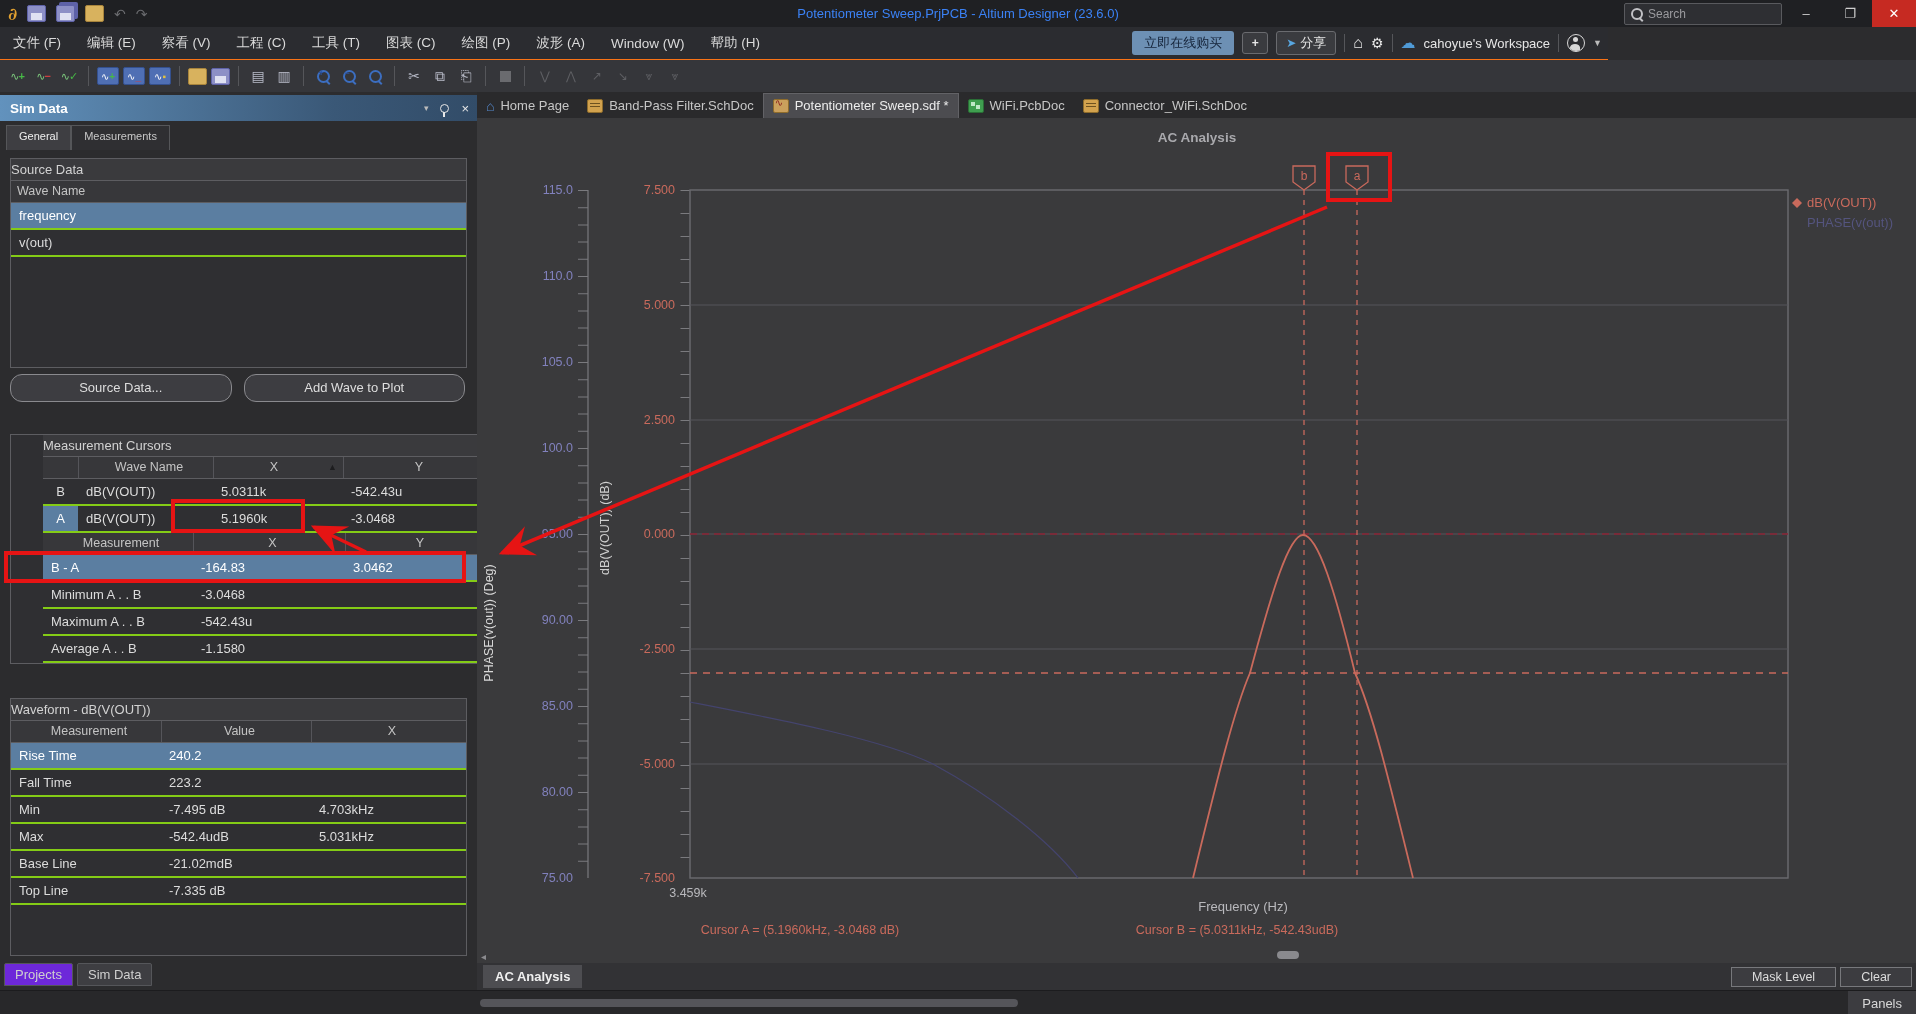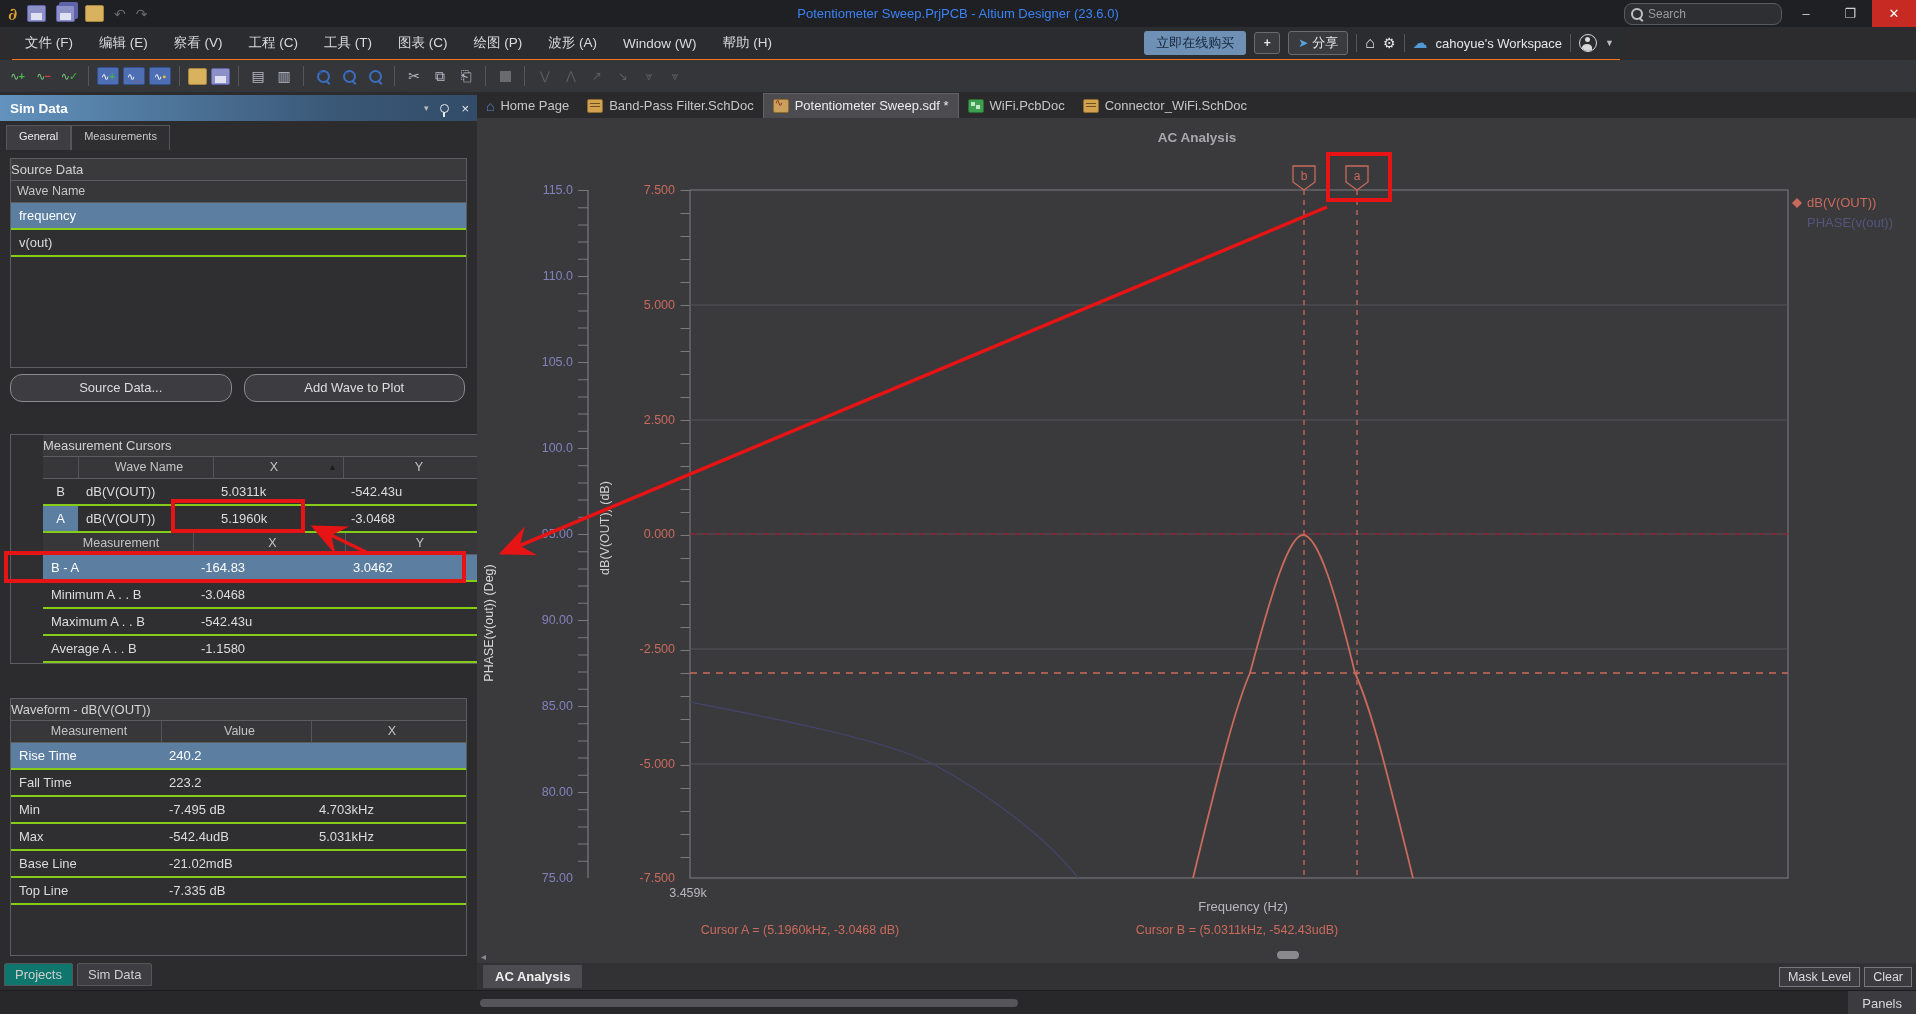--- a/index.html
+++ b/index.html
@@ -12,28 +12,28 @@
   .tb-icons{display:flex;align-items:center;gap:10px;padding-left:8px;width:230px;}
   .logo{color:#e0a030;font-weight:bold;font-size:17px;font-family:"DejaVu Serif",serif;}
   .mini-ic{width:17px;height:15px;border-radius:2px;position:relative;}
   .floppy{background:#8d90c6;border:1px solid #5e62a8;}
   .floppy:after{content:"";position:absolute;left:3px;top:7px;right:3px;bottom:1px;background:#dfe1f2;}
   .floppy2{box-shadow:3px -3px 0 #5e62a8;}
   .folder{background:#d8b25e;border:1px solid #a8843c;}
   .undo{color:#6a6b6f;font-size:14px;width:auto;}
   .title-text{position:absolute;left:0;right:0;text-align:center;color:#3b82f6;font-size:13px;pointer-events:none;}
   .searchbox{position:absolute;left:1624px;top:3px;width:150px;height:20px;background:#2e2f33;
-             border:1px solid #595a5e;border-radius:8px;display:flex;align-items:center;gap:5px;padding-left:6px;color:#9a9a9e;font-size:12px;}
+             border:1px solid #595a5e;border-radius:2px;display:flex;align-items:center;gap:5px;padding-left:6px;color:#9a9a9e;font-size:12px;}
   .lens{width:8px;height:8px;border:2px solid #c2c2c6;border-radius:50%;position:relative;flex:0 0 auto;}
   .lens:after{content:"";position:absolute;width:2px;height:5px;background:#c2c2c6;left:7px;top:7px;transform:rotate(-45deg);}
   .winbtn{position:absolute;top:0;height:27px;display:flex;align-items:center;justify-content:center;color:#cfcfcf;font-size:13px;}
   .btn-min{left:1786px;width:40px;} .btn-max{left:1830px;width:40px;}
   .btn-close{left:1872px;width:44px;background:#c62a22;color:#fff;font-weight:bold;}
   
-  .menubar{position:absolute;left:12px;top:27px;width:1608px;height:32px;background:#2b2c30;
+  .menubar{position:absolute;left:0;top:27px;width:1608px;height:32px;background:#2b2c30;
            display:flex;align-items:center;border-bottom:7px solid #f97316;}
   .menu-item{padding:0 13px;color:#dadada;font-size:13.5px;}
   .menubar-right{position:absolute;right:6px;top:3px;display:flex;align-items:center;gap:8px;height:26px;}
   .buy-btn{background:#6d90b4;color:#15243a;padding:3px 12px;border-radius:3px;font-size:13px;}
   .cmt-btn{background:#3a3b3f;border:1px solid #6a6b6f;border-radius:3px;width:24px;height:20px;
            color:#e8e8e8;display:flex;align-items:center;justify-content:center;font-weight:bold;font-size:12px;}
   .share-btn{background:#3a3b3f;border:1px solid #6a6b6f;border-radius:3px;padding:2px 9px;color:#e4e4e4;display:flex;gap:4px;align-items:center;}
   .share-arrow{color:#58a6e0;font-size:12px;}
   .sep-v{width:1px;height:18px;background:#55565a;}
   .glyph-home{color:#e8e8e8;font-size:16px;} .glyph-gear{color:#e8e8e8;font-size:14px;}
@@ -81,41 +81,41 @@
   .srcgrid{grid-template-columns:1fr;}
   .curgrid{grid-template-columns:35px 135px 130px 145px 10px;}
   .mgrid{grid-template-columns:150px 152px 143px 10px;}
   .wgrid{grid-template-columns:150px 150px 155px;}
   .sort{font-size:9px;color:#1d1d1f;float:right;margin-right:6px;}
   .scrollc{display:flex;align-items:center;justify-content:center;font-size:8px;color:#9a9a9e;padding:0!important;}
   .btnrow{position:absolute;left:10px;top:282px;width:455px;display:flex;gap:12px;}
   .pbtn{flex:1;height:26px;background:#3d3d41;border:1px solid #8a8a8e;border-radius:12px;
         color:#dedede;text-align:center;line-height:26px;font-size:13px;}
   .lp-bottom-tabs{position:absolute;left:4px;bottom:4px;display:flex;gap:4px;}
-  .lpb-tab{padding:3px 10px;border:1px solid #55565a;background:#0f766e;color:#cfcfcf;font-size:13px;border-radius:2px 2px 0 0;}
+  .lpb-tab{padding:3px 10px;border:1px solid #55565a;background:#6d28d9;color:#cfcfcf;font-size:13px;border-radius:2px 2px 0 0;}
   .lpb-tab.active{background:#3e3e42;}
   
   .rarea{position:absolute;left:477px;top:92px;width:1439px;height:898px;}
   .doctabs{position:absolute;left:0;top:0;width:1439px;height:26px;background:#2a2a2c;
            display:flex;align-items:flex-end;border-bottom:1px solid #232325;}
   .dtab{display:flex;align-items:center;gap:6px;padding:4px 9px 5px 9px;color:#c6c6c6;font-size:13px;white-space:nowrap;}
   .dtab.active{background:#4c4c50;border:1px solid #626266;border-bottom:none;color:#ececec;}
   .fic{width:14px;height:12px;border-radius:2px;flex:0 0 auto;position:relative;}
   .fic-home{background:transparent;color:#5588cc;font-size:14px;width:auto;height:auto;line-height:12px;}
   .fic-sch{background:#d2a24e;border:1px solid #8e6c2c;}
   .fic-sch:after{content:"";position:absolute;left:2px;top:3px;right:2px;height:1px;background:#6e5220;box-shadow:0 3px 0 #6e5220;}
   .fic-sdf{background:#caa05c;border:1px solid #8e6c2c;}
   .fic-sdf:after{content:"∿";position:absolute;left:1px;top:-3px;color:#8a2020;font-size:10px;}
   .fic-pcb{background:#3f9e4f;border:1px solid #2a6e36;}
   .fic-pcb:after{content:"";position:absolute;left:2px;top:2px;width:4px;height:4px;background:#bfe8c6;box-shadow:5px 3px 0 #bfe8c6;}
   .chartwrap{position:absolute;left:0;top:26px;width:1439px;height:845px;background:#3a3a3c;}
   .actabrow{position:absolute;left:0;top:871px;width:1439px;height:27px;background:#323235;display:flex;align-items:center;}
   .actab{margin-left:6px;padding:4px 12px;background:#4d4d51;color:#f0f0f0;font-weight:bold;font-size:13px;}
   .acr-right{position:absolute;right:4px;display:flex;gap:4px;}
-  .sbtn{background:#3c3c40;border:1px solid #77787c;color:#dcdcdc;font-size:12.5px;padding:2px 8px;}
+  .sbtn{background:#3c3c40;border:1px solid #77787c;color:#dcdcdc;font-size:12.5px;padding:2px 20px;}
   
   .statusbar{position:absolute;left:0;top:990px;width:1916px;height:24px;background:#28282a;border-top:1px solid #1c1c1e;}
   .hthumb{position:absolute;left:480px;top:8px;width:538px;height:8px;background:#55555a;border-radius:4px;}
   .panels-btn{position:absolute;right:0;top:0;height:24px;padding:0 14px;background:#3c3c40;color:#d8d8d8;
               display:flex;align-items:center;font-size:13px;}
   
   text{font-family:"Liberation Sans","DejaVu Sans",sans-serif;}
   .redbox{position:absolute;border:4px solid #e61414;z-index:40;}
   #overlay{position:absolute;left:0;top:0;width:1916px;height:1014px;z-index:39;pointer-events:none;}
 </style>

